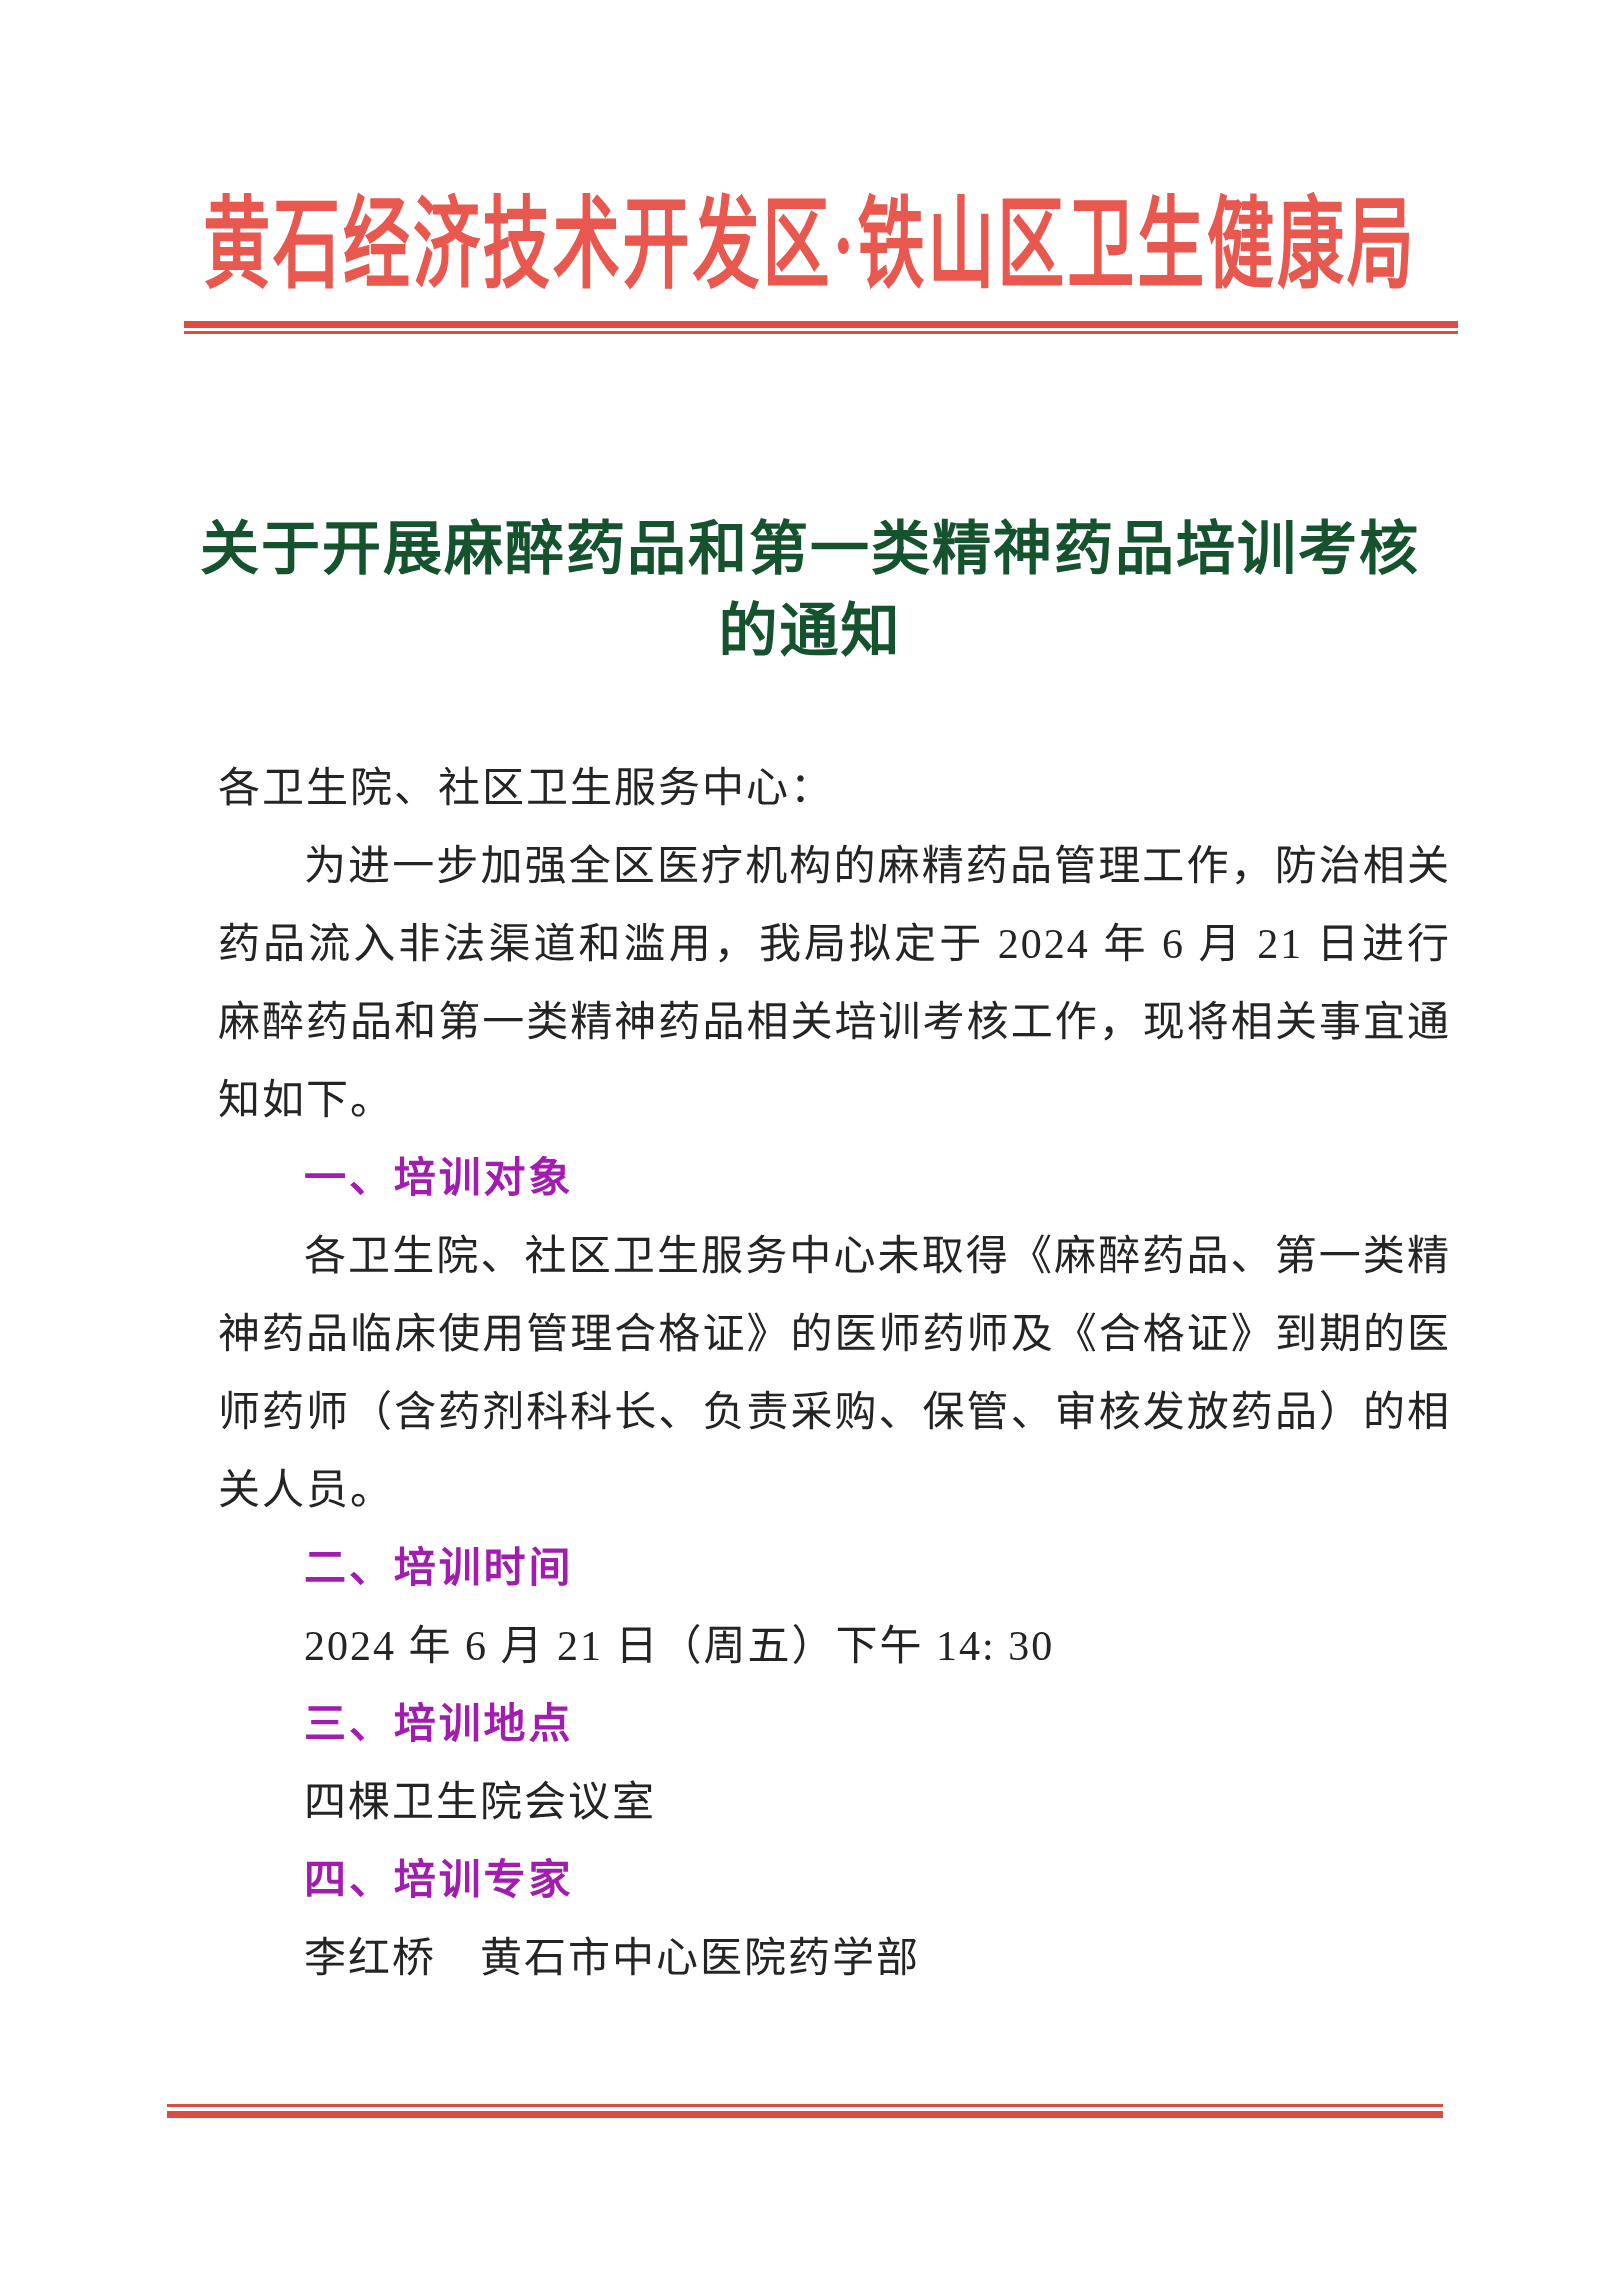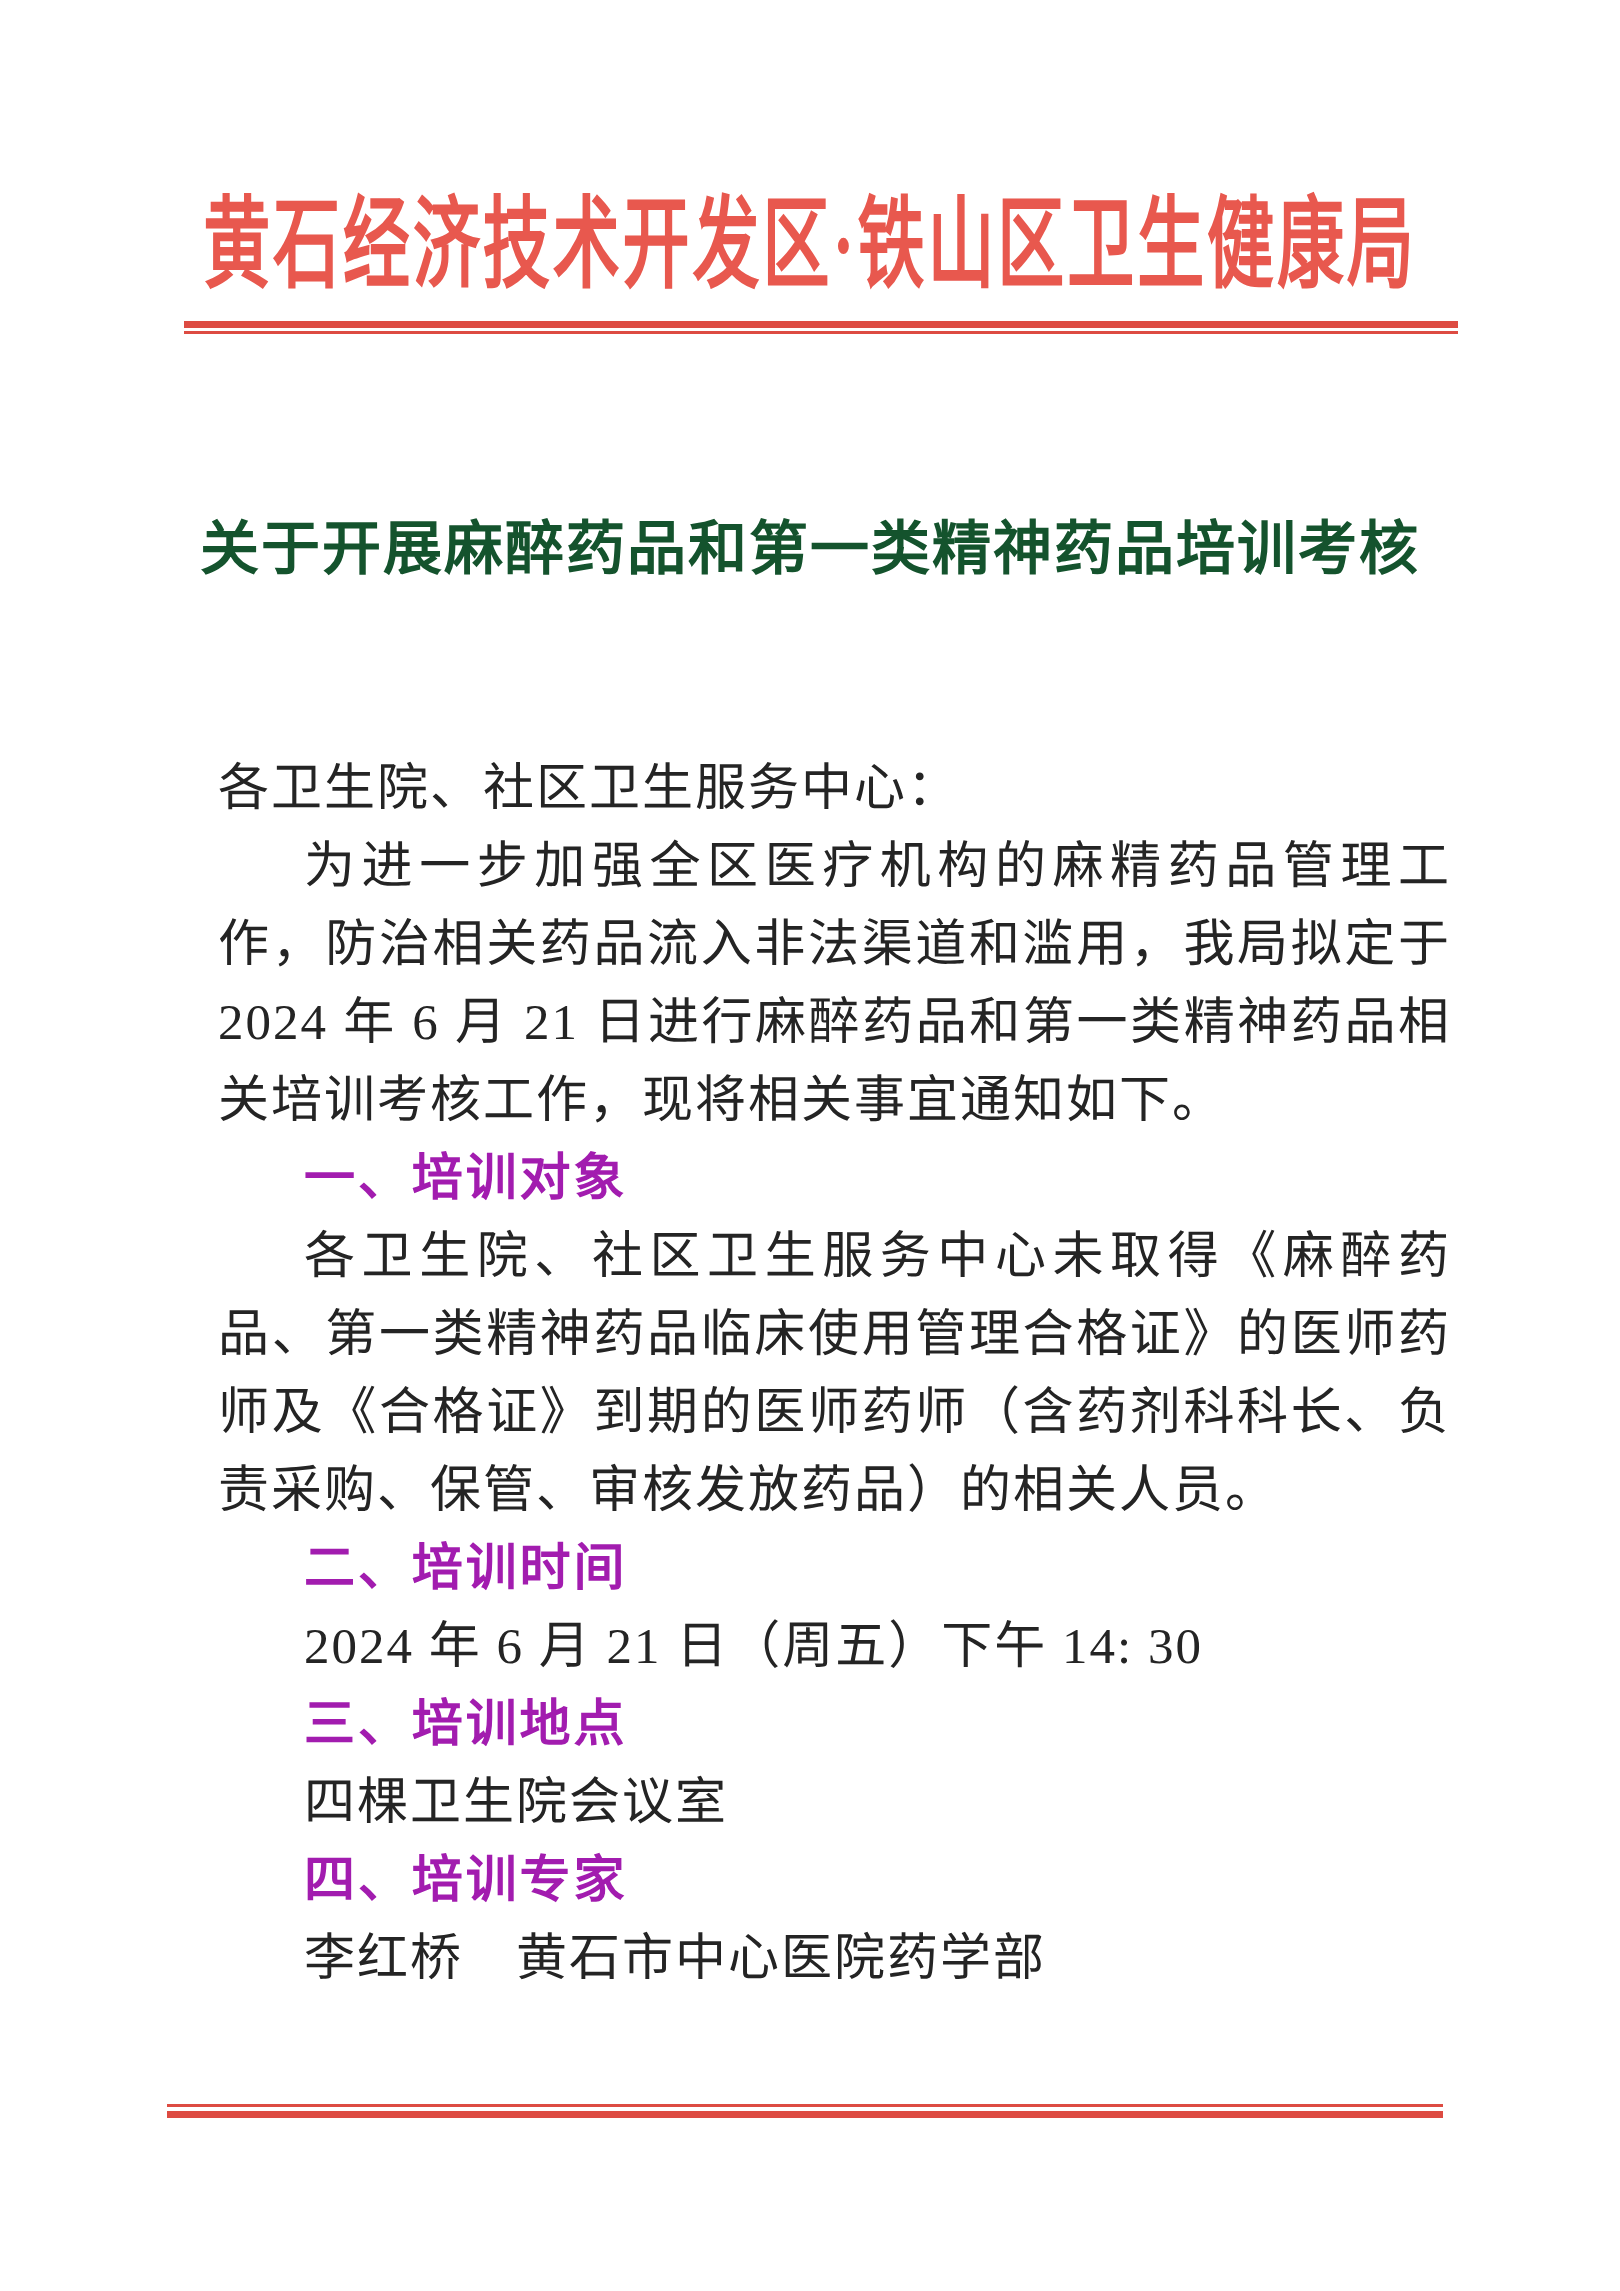--- a/index.html
+++ b/index.html
@@ -69,21 +69,21 @@
     font-family: "Liberation Serif", "DejaVu Serif", serif;
   }
   .doc-title .title-line { display: block; }
 
   
   .doc-body {
     position: absolute;
     top: 749px;
     left: 218px;
     width: 1233px;
-    font-size: 51px;
+    font-size: 42px;
     line-height: 78px;
     letter-spacing: 2px;
     color: #242424;
     text-align: justify;
     text-justify: inter-character;
   }
   .doc-body p {
     margin: 0;
     text-align: justify;
   }
@@ -104,20 +104,21 @@
 
   <div class="agency">黄石经济技术开发区·铁山区卫生健康局</div>
 
   <div class="rule-top">
     <div class="bar-thick"></div>
     <div class="bar-thin"></div>
   </div>
 
   <h1 class="doc-title">
     <span class="title-line">关于开展麻醉药品和第一类精神药品培训考核</span>
+    <span class="title-line">的通知</span>
   </h1>
 
   <div class="doc-body">
     <p class="salutation">各卫生院、社区卫生服务中心：</p>
 
     <p class="para-indent">为进一步加强全区医疗机构的麻精药品管理工作，防治相关药品流入非法渠道和滥用，我局拟定于 2024 年 6 月 21 日进行麻醉药品和第一类精神药品相关培训考核工作，现将相关事宜通知如下。</p>
 
     <p class="section-heading">一、培训对象</p>
     <p class="para-indent">各卫生院、社区卫生服务中心未取得《麻醉药品、第一类精神药品临床使用管理合格证》的医师药师及《合格证》到期的医师药师（含药剂科科长、负责采购、保管、审核发放药品）的相关人员。</p>
 

